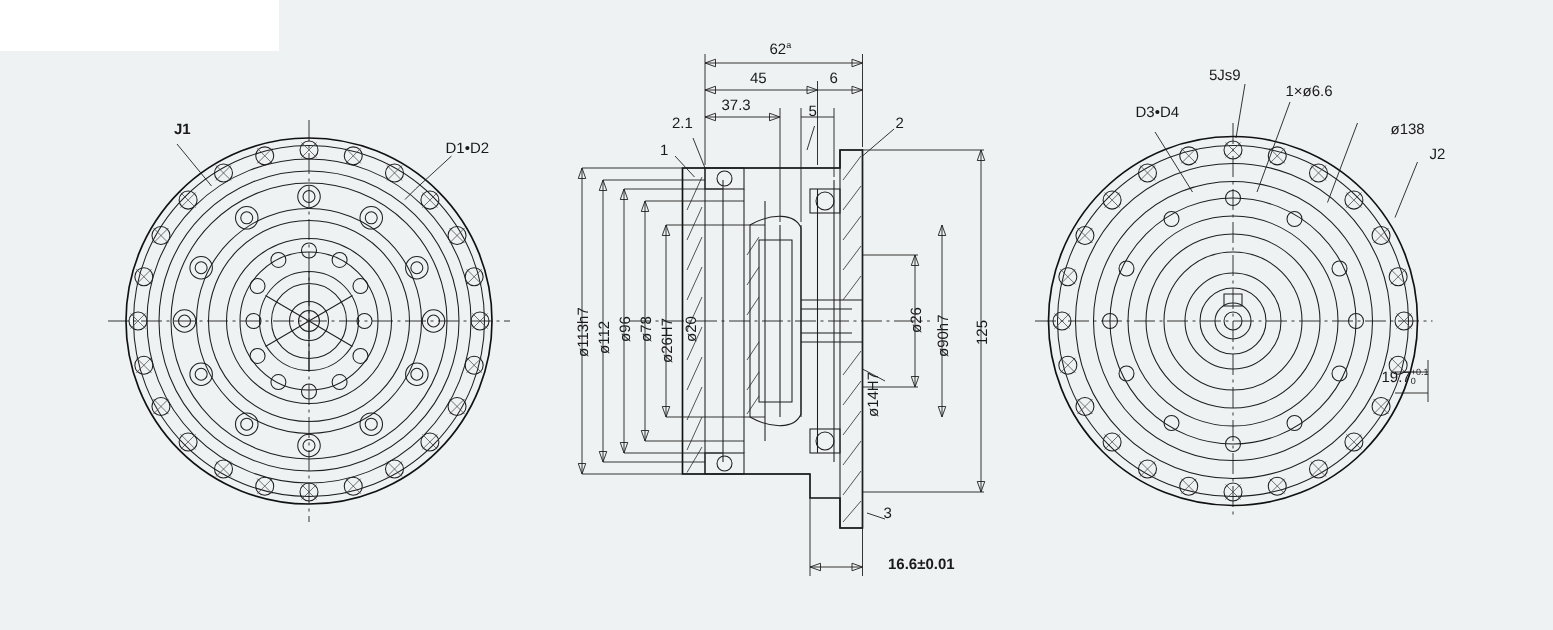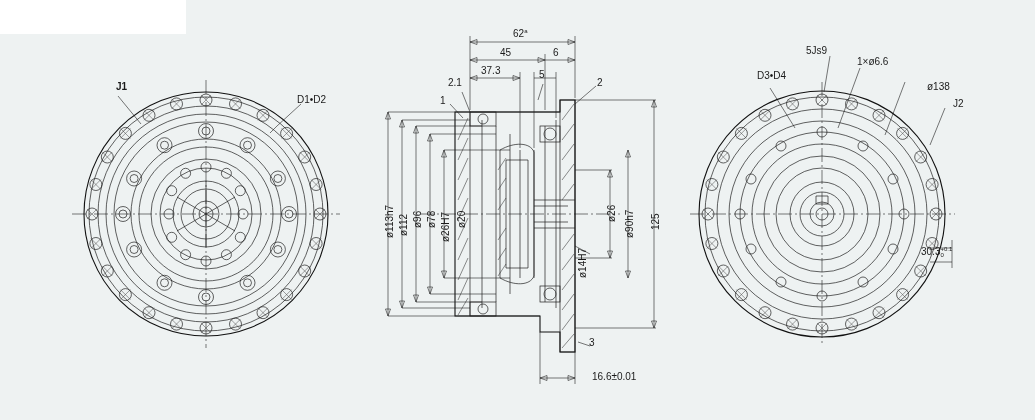--- a/index.html
+++ b/index.html
@@ -522,24 +522,24 @@
   <div class="lbl v" style="left:427px; top:228px;">ø78</div>
   <div class="lbl v" style="left:441px; top:242px;">ø26H7</div>
   <div class="lbl v" style="left:457px; top:228px;">ø20</div>
 
   <div class="lbl v" style="left:607px; top:222px;">ø26</div>
   <div class="lbl v" style="left:625px; top:238px;">ø90h7</div>
   <div class="lbl v" style="left:651px; top:230px;">125</div>
   <div class="lbl v" style="left:578px; top:278px;">ø14H7</div>
 
   <div class="lbl" style="left:589px; top:338px;">3</div>
-  <div class="lbl" style="left:592px; top:372px;">16.6±0.01</div>
+  <div class="lbl" style="left:592px; top:372px;font-weight:bold;">16.6±0.01</div>
 
   <div class="lbl" style="left:806px; top:46px;">5Js9</div>
   <div class="lbl" style="left:857px; top:57px;">1×ø6.6</div>
   <div class="lbl" style="left:729px; top:71px;padding-left:28px;">D3•D4</div>
   <div class="lbl" style="left:896px; top:82px;margin-left:31px;">ø138</div>
   <div class="lbl" style="left:939px; top:99px;margin-left:14px;">J2</div>
   <div class="lbl" style="left:921px; top:246px;">
-    <span>30.3</span><span class="frac"><span>+0.1</span><br><span>0</span></span>
+    <span>19.7</span><span class="frac"><span>+0.1</span><br><span>0</span></span>
   </div>
 
 </div>
 
 </body></html>

